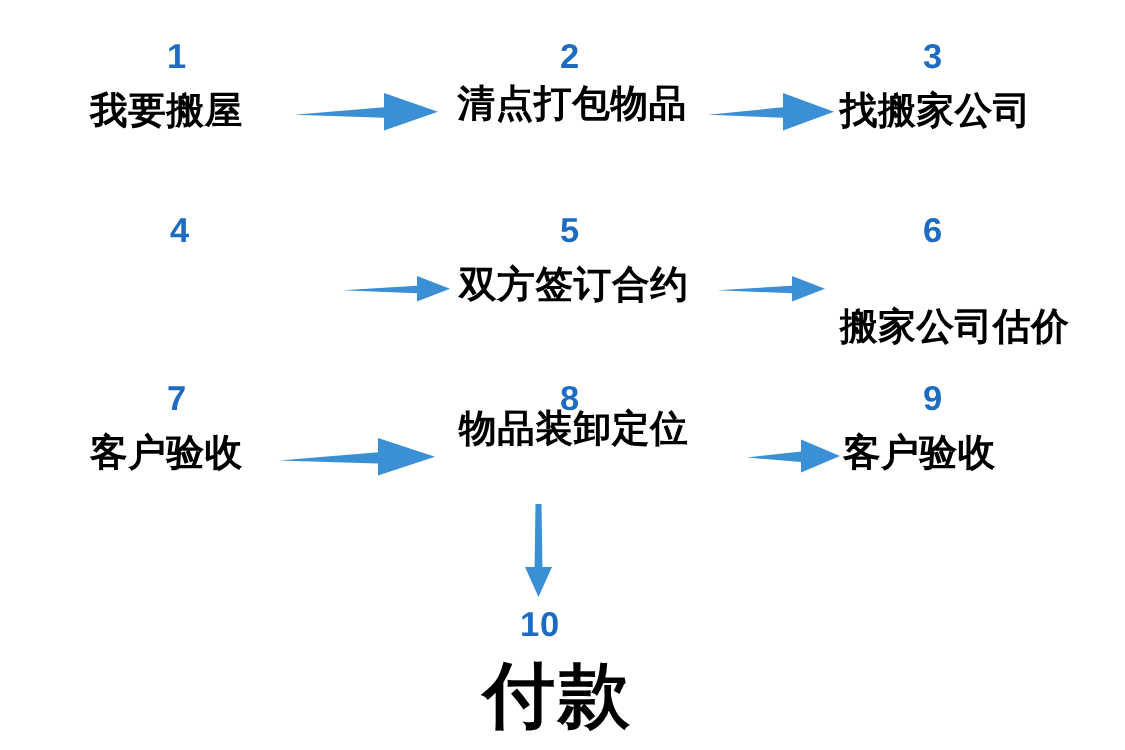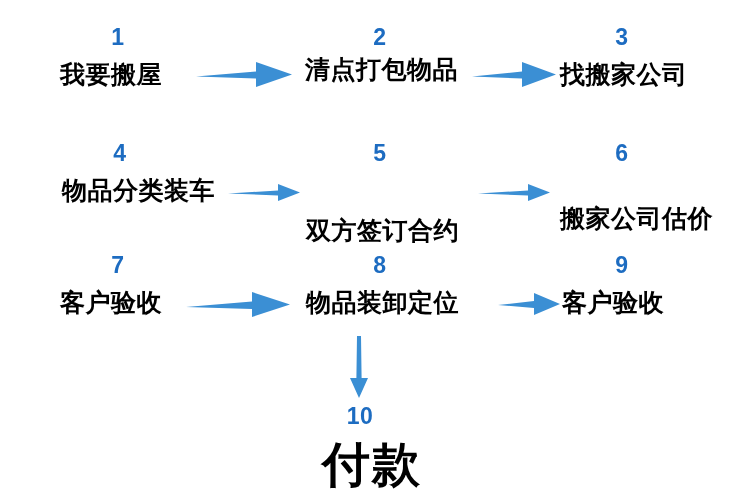--- a/index.html
+++ b/index.html
@@ -74,45 +74,44 @@
     </svg>
   </span>
 
   <span class="arrow" style="left:472px; top:58px;">
     <svg width="84" height="32" viewBox="0 0 84 32" aria-hidden="true">
       <path d="M0 18.5 L50 13.5 L50 4 L84 16.5 L50 29 L50 20.5 Z" fill="#3b8fd4"></path>
     </svg>
   </span>
 
   <div class="step-num" style="left:90px; top:142px;">4</div>
-  <div class="step-label" style="left:62px; top:178px;">物品分类装车</div>
 
   <div class="step-num" style="left:350px; top:142px;">5</div>
-  <div class="step-label" style="left:306px; top:178px;margin-top:40px;">双方签订合约</div>
+  <div class="step-label" style="left:306px; top:178px;">双方签订合约</div>
 
   <div class="step-num" style="left:592px; top:142px;">6</div>
   <div class="step-label" style="left:560px; top:178px;margin-top:28px;">搬家公司估价</div>
 
   <span class="arrow" style="left:228px; top:180px;">
     <svg width="72" height="24" viewBox="0 0 72 24" aria-hidden="true">
       <path d="M0 13.5 L50 10.5 L50 4 L72 12.5 L50 21 L50 15.5 Z" fill="#3b8fd4"></path>
     </svg>
   </span>
 
   <span class="arrow" style="left:478px; top:180px;">
     <svg width="72" height="24" viewBox="0 0 72 24" aria-hidden="true">
       <path d="M0 13.5 L50 10.5 L50 4 L72 12.5 L50 21 L50 15.5 Z" fill="#3b8fd4"></path>
     </svg>
   </span>
 
   <div class="step-num" style="left:88px; top:254px;">7</div>
   <div class="step-label" style="left:60px; top:290px;">客户验收</div>
 
   <div class="step-num" style="left:350px; top:254px;">8</div>
-  <div class="step-label" style="left:306px; top:290px;font-family:Liberation Serif, serif;">物品装卸定位</div>
+  <div class="step-label" style="left:306px; top:274px;font-family:Liberation Serif, serif;">物品装卸定位</div>
 
   <div class="step-num" style="left:592px; top:254px;">9</div>
   <div class="step-label" style="left:562px; top:290px;">客户验收</div>
 
   <span class="arrow" style="left:186px; top:288px;">
     <svg width="104" height="32" viewBox="0 0 104 32" aria-hidden="true">
       <path d="M0 19 L66 13.5 L66 4 L104 16.5 L66 29 L66 21 Z" fill="#3b8fd4"></path>
     </svg>
   </span>
 

